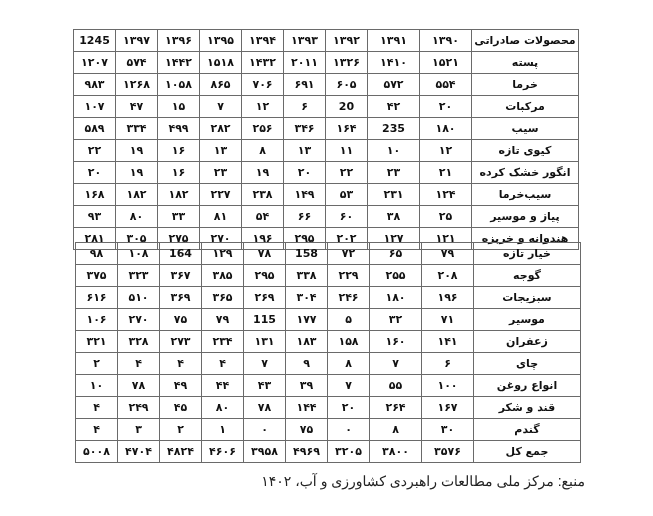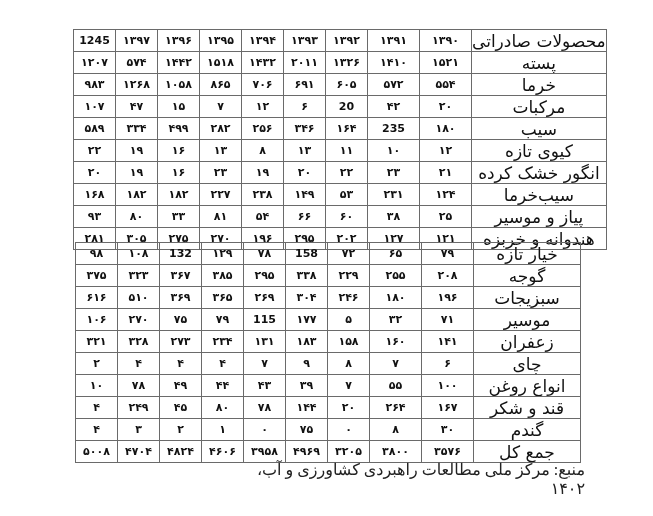--- a/index.html
+++ b/index.html
@@ -1,28 +1,28 @@
 <!DOCTYPE html>
 <html><head>
 <meta charset="utf-8">
 <style>
   html, body { margin: 0; padding: 0; background: #ffffff; }
   body { width: 653px; height: 516px; position: relative; overflow: hidden;
          font-family: "DejaVu Sans", sans-serif; color: #111; }
   .tbl { position: absolute; border-collapse: collapse; direction: rtl; table-layout: fixed; }
   .tbl td { border: 1px solid #6a6a6a; height: 21px; padding: 0; text-align: center;
             font-size: 11px; font-weight: bold; white-space: nowrap; overflow: hidden; }
-  .tbl td.label { font-weight: normal; font-size: 17px; }
+  .tbl td.label { font-weight: bold; font-size: 11px; }
   #t1 { left: 73px; top: 29px; }
   #t2 { left: 75px; top: 242px; }
   .c-label { width: 107px; }
   .c-a { width: 52px; }
   .c-b { width: 42px; }
-  .source { position: absolute; left: 245px; top: 460px; width: 340px; direction: rtl;
-            text-align: right; font-size: 16px; font-family: Liberation Serif, serif; color: #222; }
+  .source { position: absolute; left: 245px; top: 473px; width: 340px; direction: rtl;
+            text-align: right; font-size: 14px; font-family: Liberation Sans, sans-serif; color: #222; }
 </style>
 </head>
 <body>
 
 <table id="t1" class="tbl">
   <colgroup>
     <col class="c-label">
       <col class="c-a">
       <col class="c-a">
       <col class="c-b">
@@ -172,21 +172,21 @@
   </colgroup>
   <tbody id="t2-body">
       <tr>
         <td class="label">خیار تازه</td>
         <td>۷۹</td>
         <td>۶۵</td>
         <td>۷۲</td>
         <td>158</td>
         <td>۷۸</td>
         <td>۱۲۹</td>
-        <td>132</td>
+        <td>164</td>
         <td>۱۰۸</td>
         <td>۹۸</td>
       </tr>
       <tr>
         <td class="label">گوجه</td>
         <td>۲۰۸</td>
         <td>۲۵۵</td>
         <td>۲۲۹</td>
         <td>۳۳۸</td>
         <td>۲۹۵</td>

